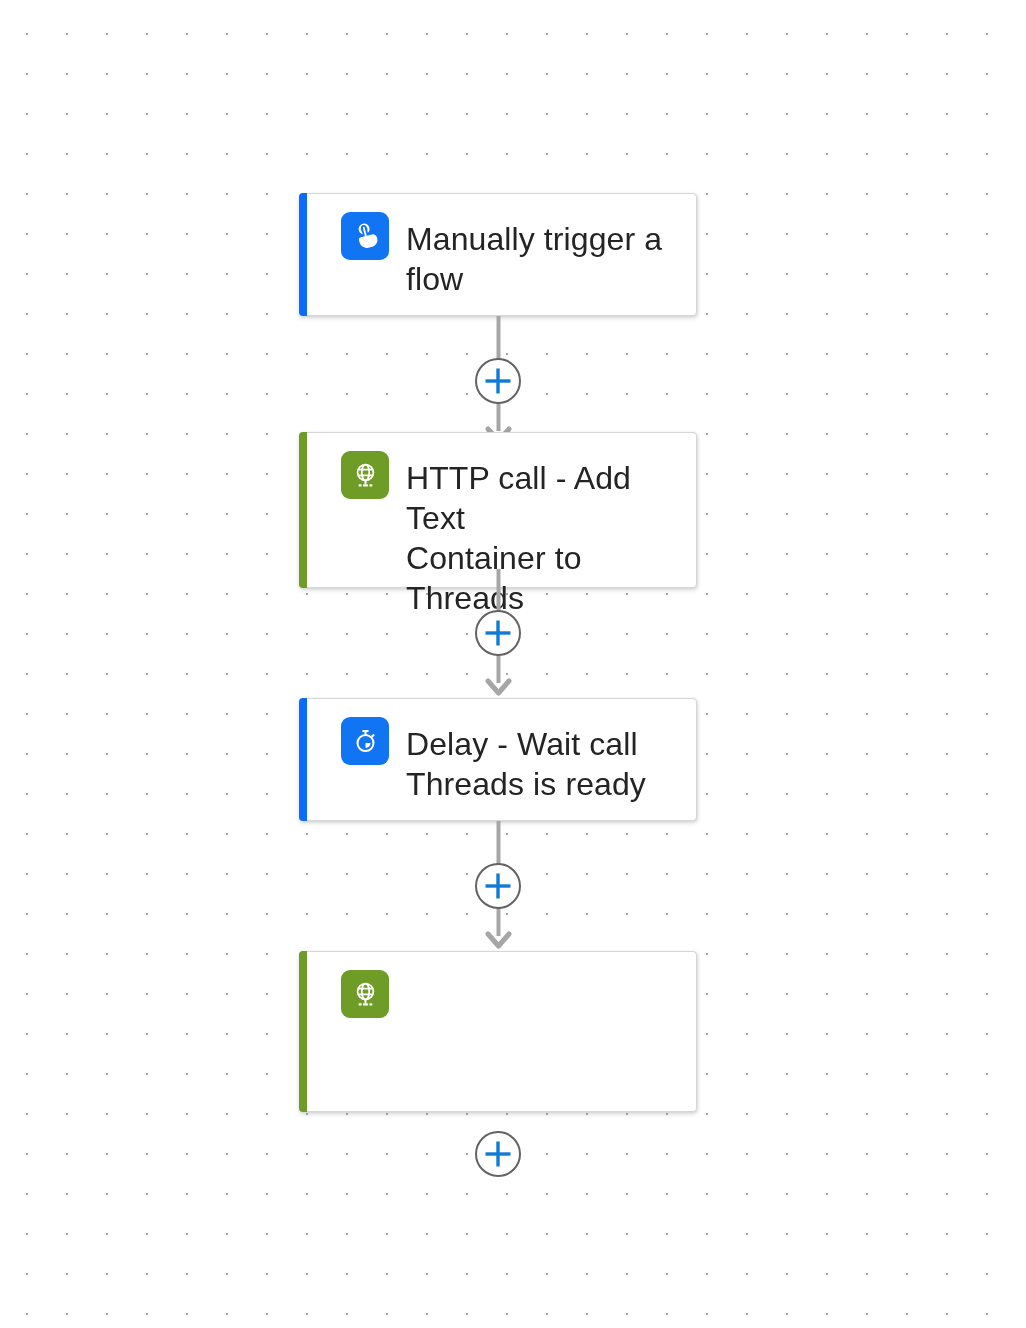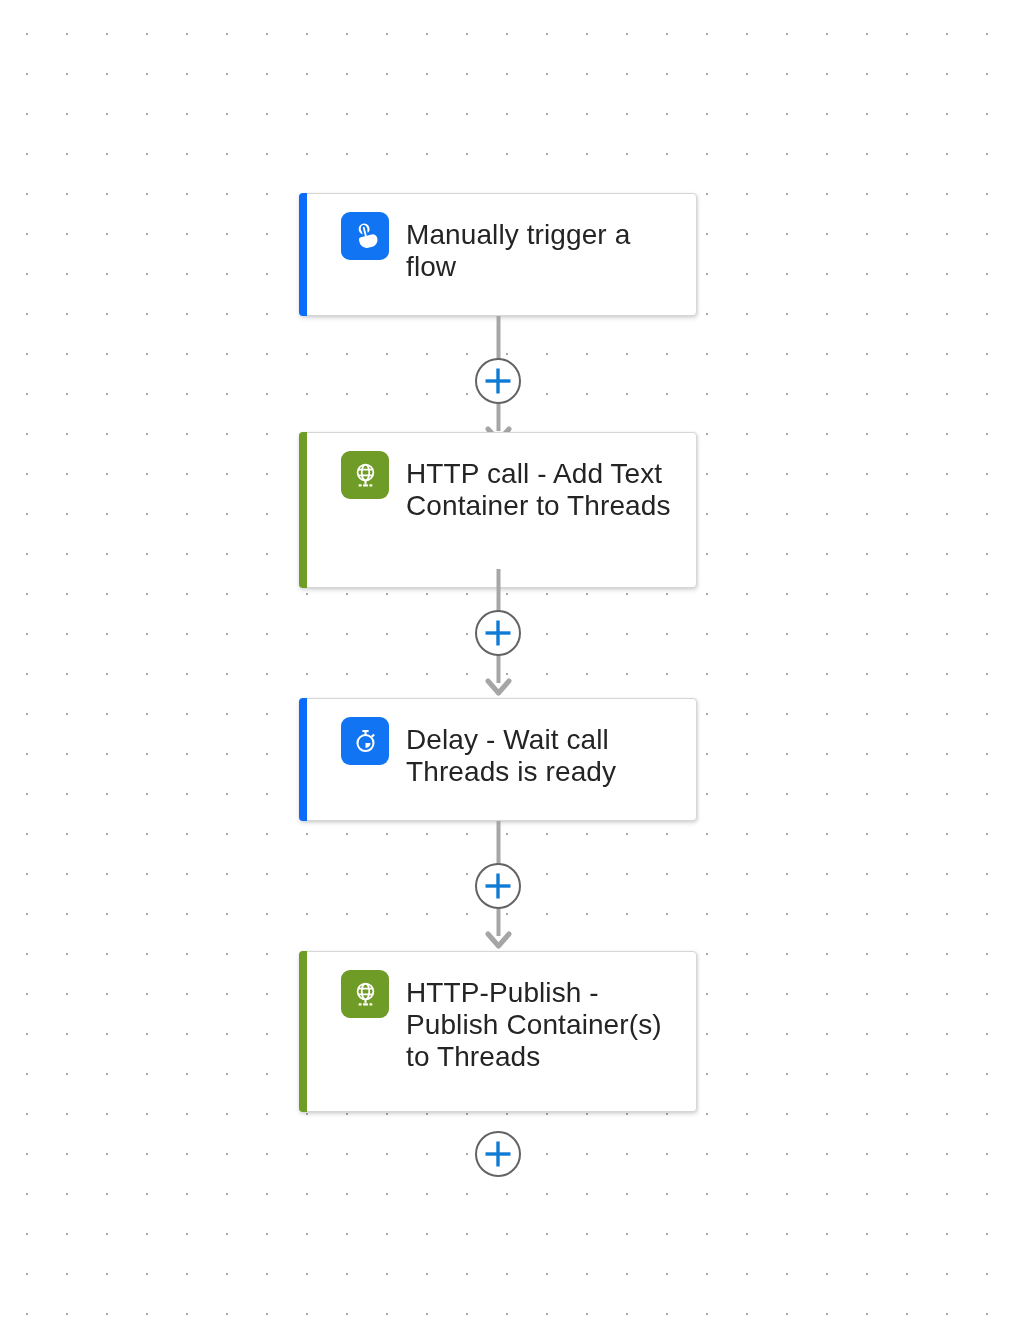--- a/index.html
+++ b/index.html
@@ -47,22 +47,22 @@
     height: 48px;
     border-radius: 9px;
     display: flex;
     align-items: center;
     justify-content: center;
   }
   .icon-box--blue { background: #1174f2; }
   .icon-box--green { background: #6f9b27; }
   .node-title {
     margin: 7px 0 0 17px;
-    font-size: 28px;
-    line-height: 32px;
+    font-size: 32px;
+    line-height: 40px;
     color: #242424;
     white-space: pre-line;
     letter-spacing: 0.1px;
   }
   .connector {
     position: absolute;
     left: 480px;
     width: 37px;
     pointer-events: none;
   }
@@ -184,23 +184,20 @@
           <path d="M6.3 7.5 h11.4 M6.3 11.9 h11.4"></path>
           <path d="M12 15.8 v2.7" stroke-width="1.6"></path>
         </g>
         <g fill="#ffffff">
           <rect x="6.7" y="18.7" width="2.3" height="1.8" rx="0.4"></rect>
           <rect x="10.1" y="18.7" width="3.8" height="1.8" rx="0.4"></rect>
           <rect x="15" y="18.7" width="2.3" height="1.8" rx="0.4"></rect>
         </g>
       </svg>
     </span>
-    <span class="node-title">HTTP-Publish -
-Publish Container(s)
-to Threads</span>
   </div>
 
   <button class="add-btn" style="top:1131px">
     <svg width="28" height="28" viewBox="0 0 28 28">
       <line x1="14" y1="1.5" x2="14" y2="26.5" stroke="#0f7bd4" stroke-width="3.4"></line>
       <line x1="1.5" y1="14" x2="26.5" y2="14" stroke="#0f7bd4" stroke-width="3.4"></line>
     </svg>
   </button>
 
 </div>

